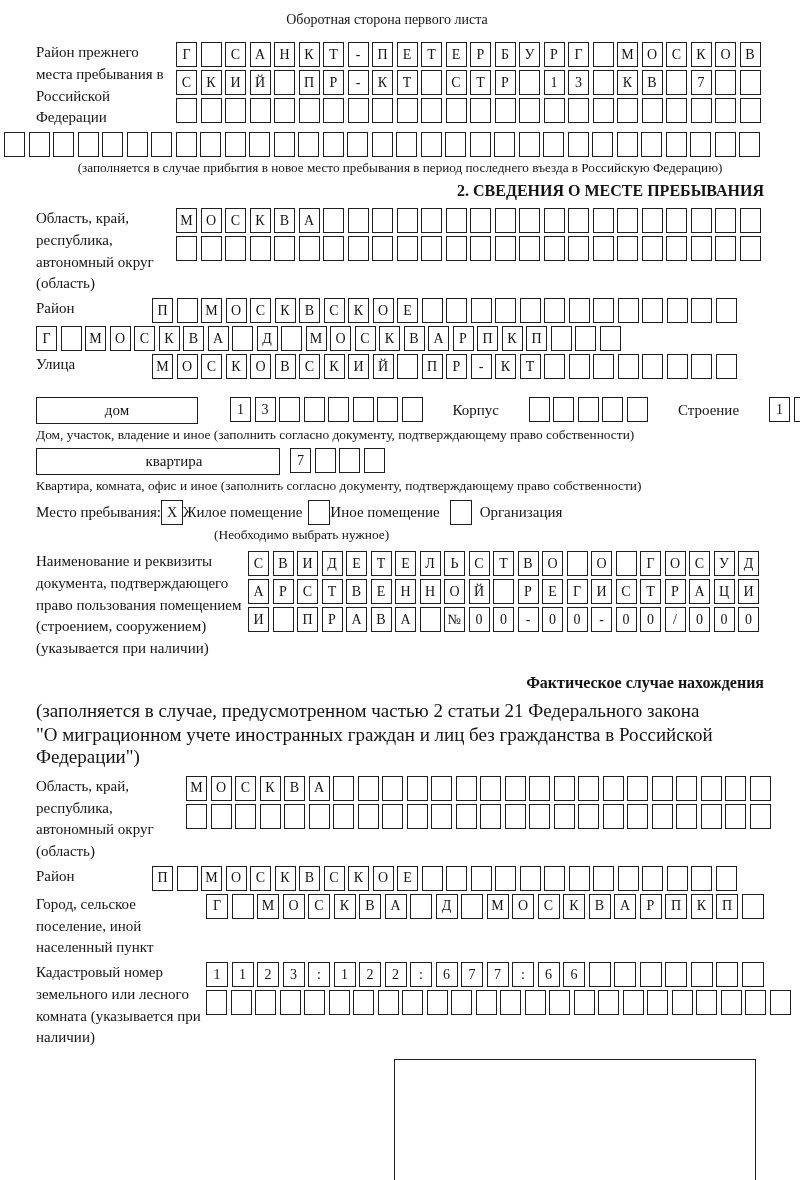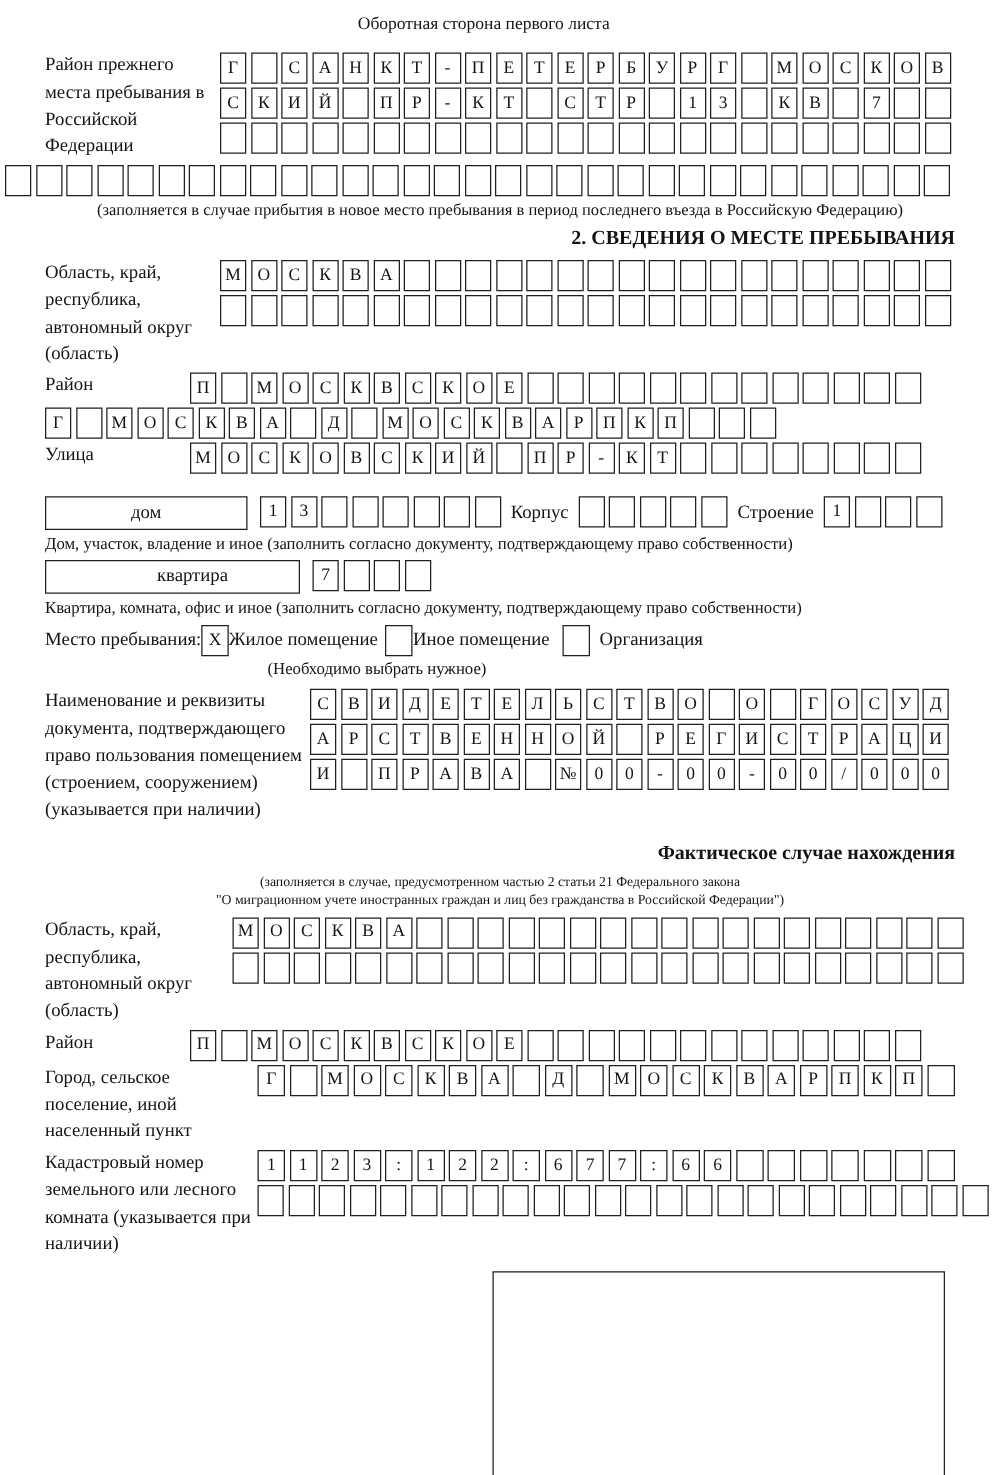--- a/index.html
+++ b/index.html
@@ -37,21 +37,21 @@
     box-sizing:border-box;border:1.6px solid #1f1f1f;height:27px;
     display:flex;align-items:center;justify-content:center;
     font-size:15px;flex:0 0 auto;background:#fff;
   }
   .caption{font-size:13.4px;margin:3px 0 5px 0;}
   .inline-label{font-size:15px;margin:0 8px;white-space:nowrap;align-self:center;}
 
   .stay-row{display:flex;align-items:center;margin:6px 0 2px 0;font-size:15px;}
   .stay-note{font-size:13.4px;margin:0 0 8px 178px;}
 
-  .center-note{font-size:11px;text-align:center;margin:2px 0;}
+  .center-note{font-size:19px;margin:2px 0;}
   .stamp-box{
     box-sizing:border-box;border:1.6px solid #1f1f1f;
     width:362px;height:172px;margin:10px 0 6px 358px;background:#fff;
   }
   .mb8{margin-bottom:8px;}
 </style>
 </head>
 <body>
 
 <div class="page">
@@ -318,21 +318,21 @@
         <span class="cell"></span>
         <span class="cell"></span>
         <span class="cell"></span>
         <span class="cell"></span>
         <span class="cell"></span>
         <span class="cell"></span>
         <span class="cell"></span>
       </div>
   </div>
 
-  <div class="frow" style="margin-top:18px;">
+  <div class="frow" style="margin-top:18px;gap:22px;">
     <div class="bigbox" style="width:162px;margin-right:10px;">дом</div>
     <div class="cells">
         <span class="cell">1</span>
         <span class="cell">3</span>
         <span class="cell"></span>
         <span class="cell"></span>
         <span class="cell"></span>
         <span class="cell"></span>
         <span class="cell"></span>
         <span class="cell"></span>
@@ -349,21 +349,21 @@
     <div class="cells">
         <span class="cell">1</span>
         <span class="cell"></span>
         <span class="cell"></span>
         <span class="cell"></span>
       </div>
   </div>
   <div class="caption">Дом, участок, владение и иное (заполнить согласно документу, подтверждающему право собственности)</div>
 
   <div class="frow">
-    <div class="bigbox" style="width:204px;margin-right:10px;padding-left:32px;">квартира</div>
+    <div class="bigbox" style="width:244px;margin-right:10px;padding-left:32px;">квартира</div>
     <div class="cells">
         <span class="cell">7</span>
         <span class="cell"></span>
         <span class="cell"></span>
         <span class="cell"></span>
       </div>
   </div>
   <div class="caption">Квартира, комната, офис и иное (заполнить согласно документу, подтверждающему право собственности)</div>
 
   <div class="stay-row">

